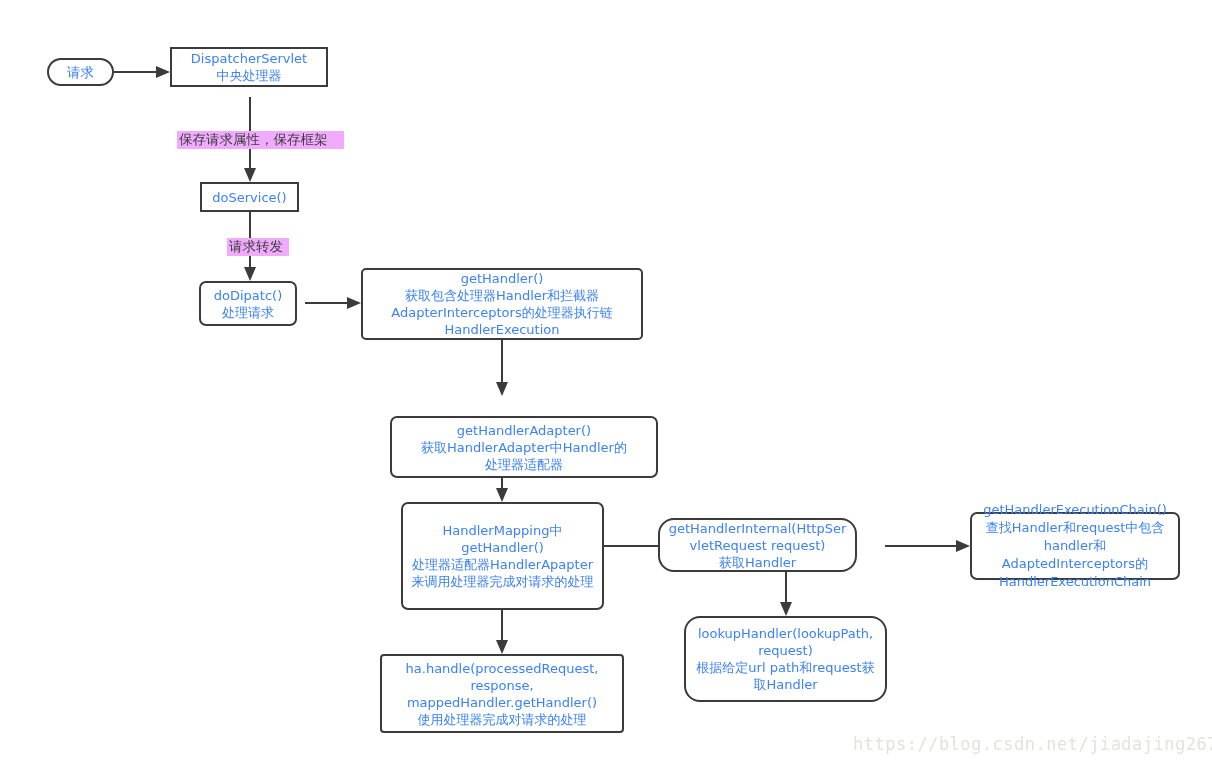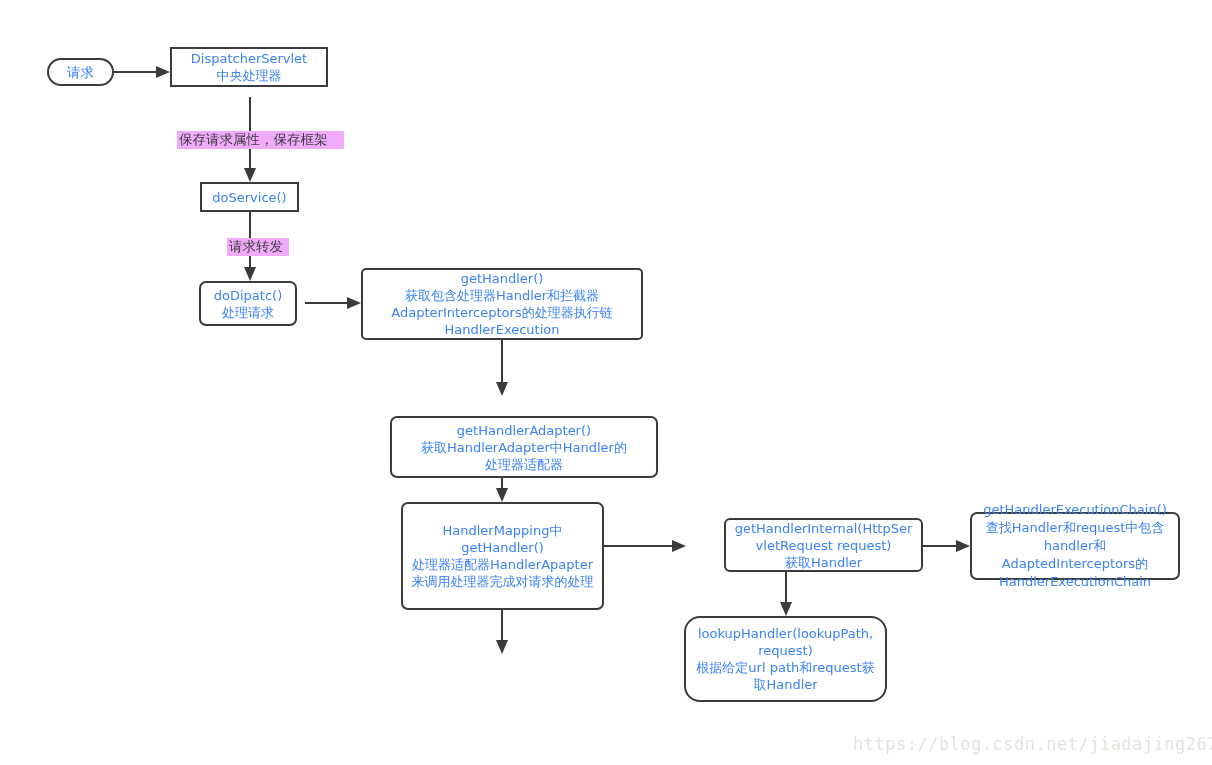--- a/index.html
+++ b/index.html
@@ -124,41 +124,47 @@
 处理器适配器</span>
   </div>
 
   <div class="node" style="left:401px; top:502px; width:203px; height:108px; border-radius:7px;">
     <span class="txt">HandlerMapping中
 getHandler()
 处理器适配器HandlerApapter
 来调用处理器完成对请求的处理</span>
   </div>
 
-  <div class="node" style="left:724px; top:518px; width:199px; height:54px; border-radius:6px;">
+  <div class="node" style="left:658px; top:518px; width:199px; height:54px; border-radius:16px;">
     <span class="txt">getHandlerInternal(HttpSer
 vletRequest request)
 获取Handler</span>
   </div>
 
   <div class="node tight overflow-text" style="left:970px; top:512px; width:210px; height:68px; border-radius:7px; background:transparent;">
     <span class="txt">getHandlerExecutionChain()
 查找Handler和request中包含
 handler和
 AdaptedInterceptors的
 HandlerExecutionChain</span>
   </div>
 
   <div class="node" style="left:684px; top:616px; width:203px; height:86px; border-radius:16px;">
     <span class="txt">lookupHandler(lookupPath,
 request)
 根据给定url path和request获
 取Handler</span>
   </div>
 
+  <div class="node" style="left:380px; top:654px; width:244px; height:79px; border-radius:4px;">
+    <span class="txt">ha.handle(processedRequest,
+response,
+mappedHandler.getHandler()
+使用处理器完成对请求的处理</span>
+  </div>
 
   <div class="edge-label" style="left:177px; top:131px; width:163px;">保存请求属性，保存框架</div>
 
   <div class="edge-label" style="left:227px; top:238px; width:58px;">请求转发</div>
 
   <div class="watermark">https://blog.csdn.net/jiadajing267</div>
 
 </div>
 
 </body></html>

